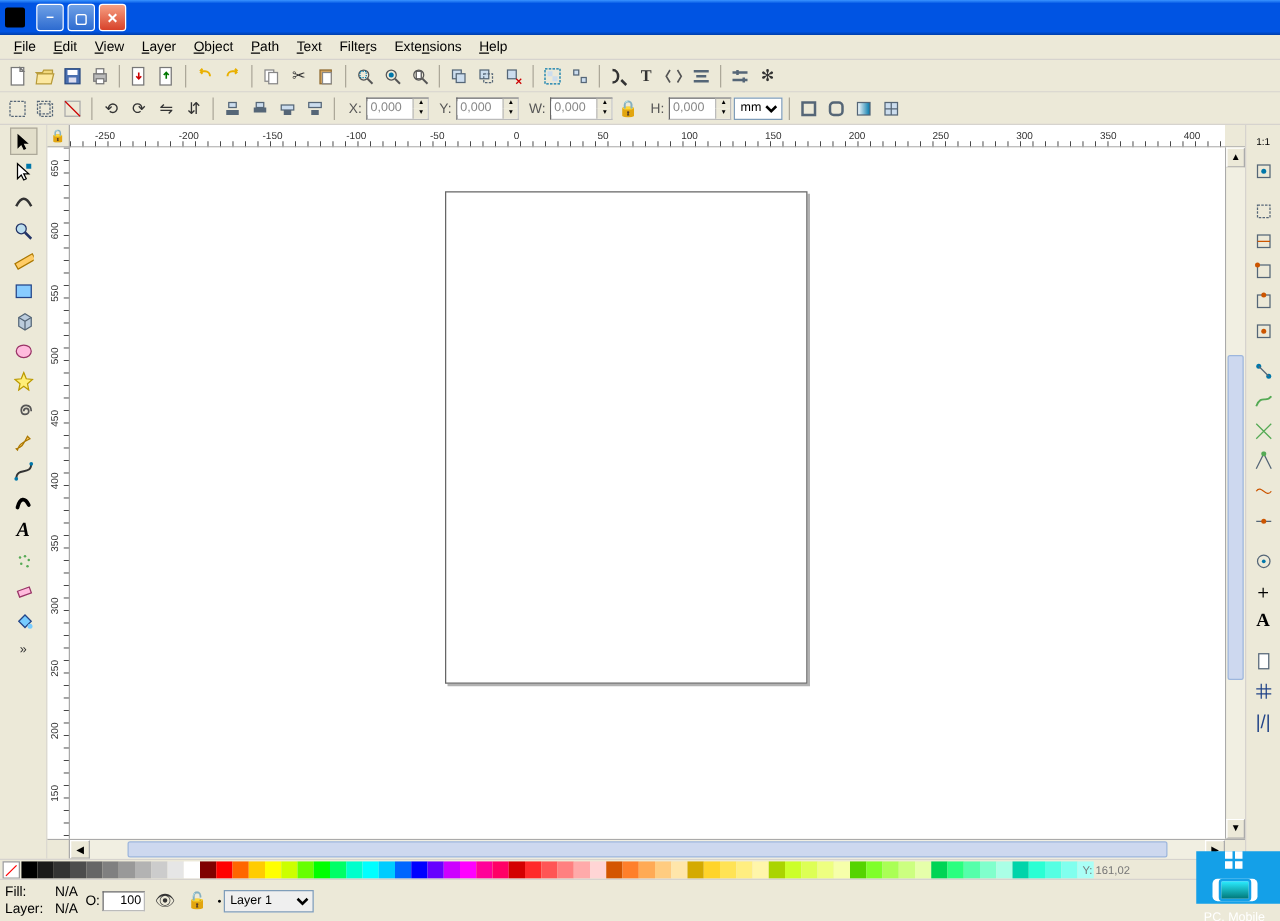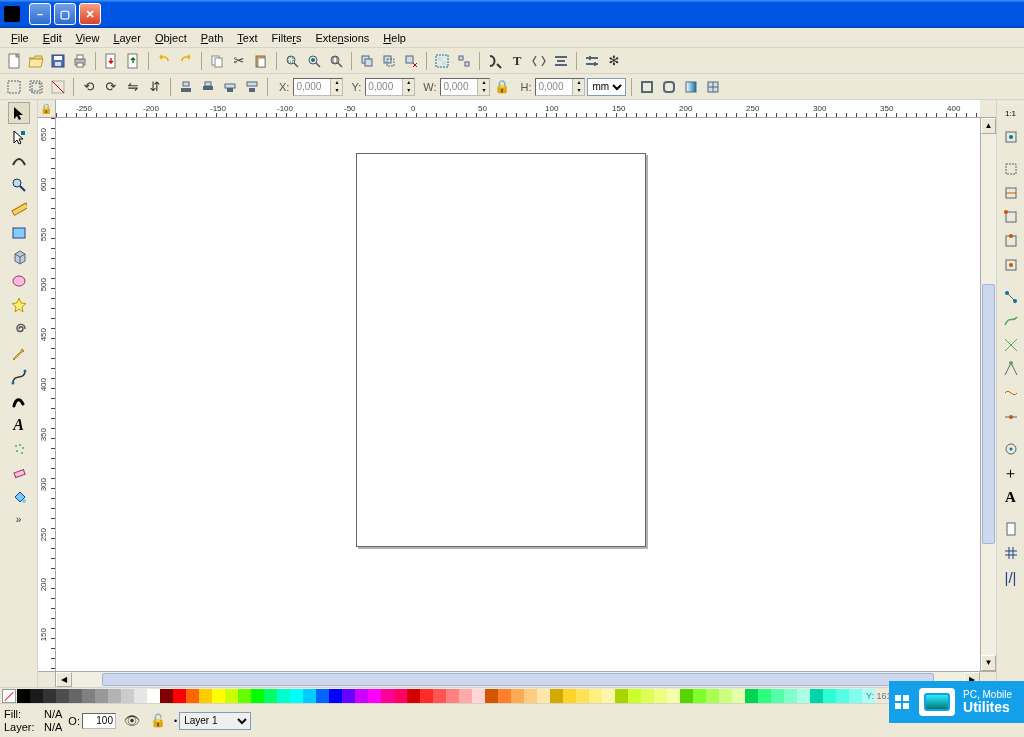--- a/index.html
+++ b/index.html
@@ -72,21 +72,21 @@
 .statusbar .fillstroke { display: flex; flex-direction: column; gap: 1px; }
 .statusbar .fillstroke div { display: flex; gap: 6px; }
 .statusbar .fillstroke .lab { width: 34px; }
 .statusbar .opac { display: flex; align-items: center; gap: 2px; }
 .statusbar .opac input { width: 34px; height: 16px; border: 1px inset #bbb; font-size: 10px; text-align: right; padding-right: 2px; }
 .statusbar .layersel { display: flex; align-items: center; gap: 2px; }
 .statusbar .layersel select { height: 18px; font-size: 10px; border: 1px solid #7f9db9; width: 72px; }
 .statusbar .hint { flex: 1; overflow: hidden; white-space: nowrap; color: #333; }
 
 
-.badge { position: absolute; right: 0; bottom: 14px; height: 42px; background: #14a0e8; display: flex; align-items: center; padding: 0 12px 0 6px; gap: 8px; color: #fff; z-index: 100; }
+.badge { position: absolute; right: 0; bottom: 14px; height: 42px; background: #14a0e8; display: flex; align-items: center; padding: 0 12px 0 6px; gap: 8px; color: #fff; z-index: 100; flex-direction: column; }
 .badge .blogo { width: 36px; height: 28px; background: #fff; border-radius: 4px; display:flex; align-items:center; justify-content:center; }
 .badge .blogo .screen { width: 26px; height: 18px; border: 2px solid #14a0e8; border-radius: 3px; background: linear-gradient(#2becff,#077); }
 .badge .btxt { display: flex; flex-direction: column; line-height: 1.1; }
 .badge .btxt .l1 { font-size: 10px; }
 .badge .btxt .l2 { font-size: 14px; font-weight: bold; }
 .badge .dots { display: grid; grid-template-columns: repeat(2, 6px); grid-gap: 2px; margin-right: 2px; }
 .badge .dots div { width: 6px; height: 6px; background: #fff; }
 
 
 .ycoord { position: absolute; right: 120px; bottom: 36px; font-size: 9px; color: #777; z-index: 50; }

